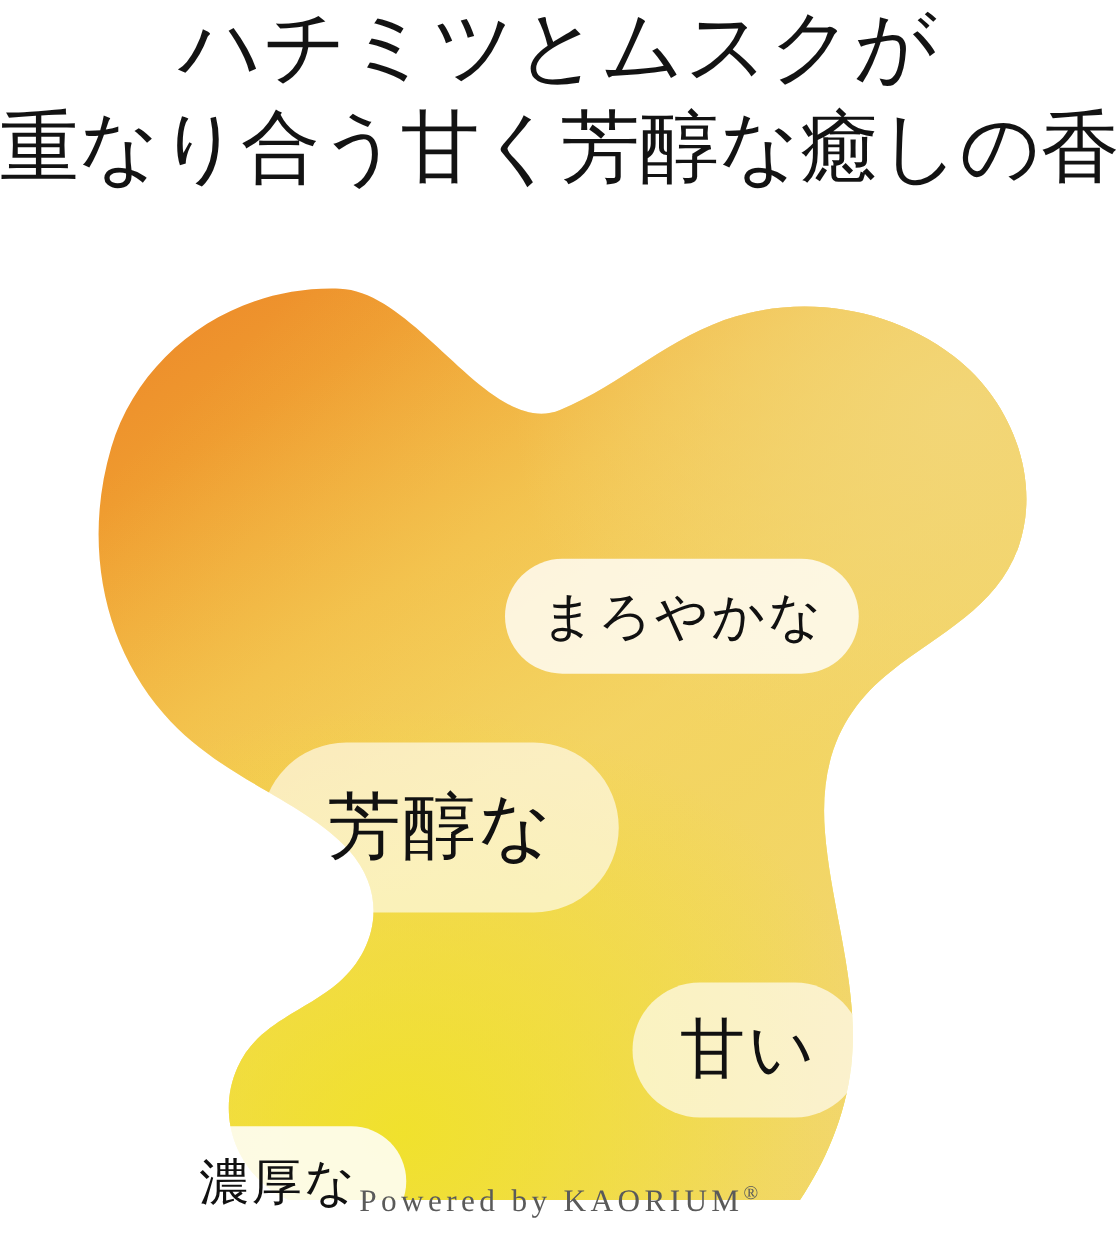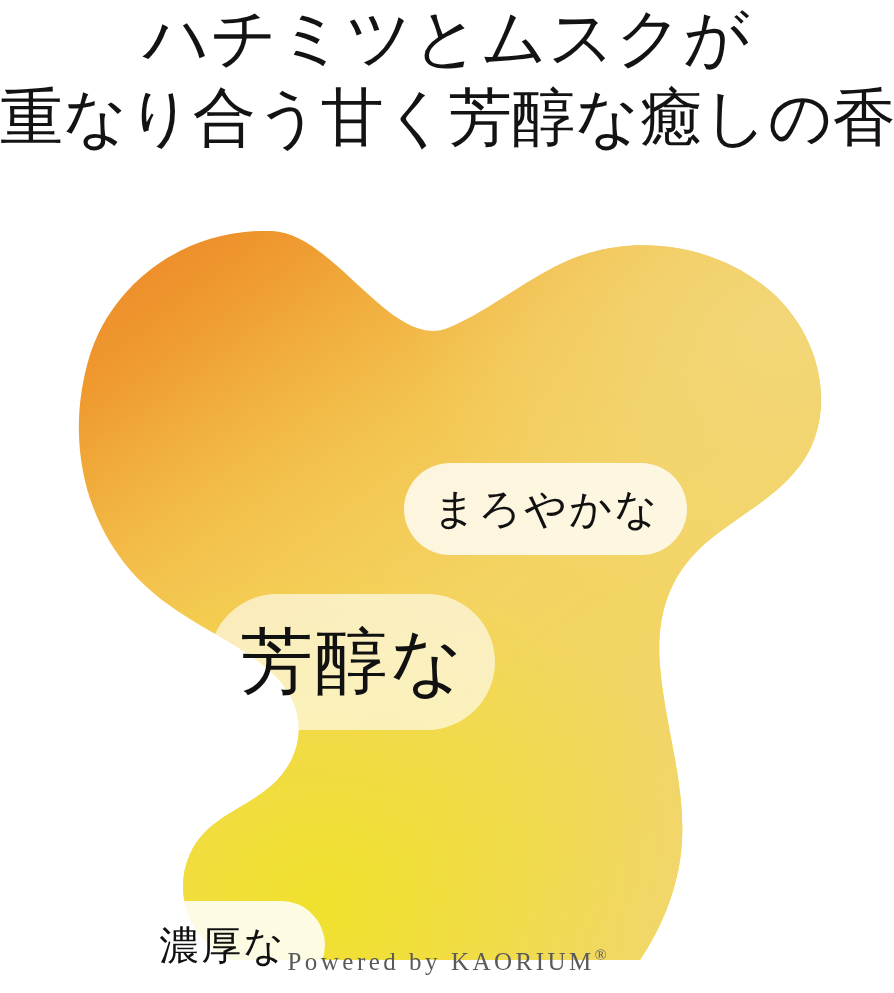--- a/index.html
+++ b/index.html
@@ -86,29 +86,28 @@
 
   .tag-maroyakana {
     left: 404px;
     top: 247px;
     width: 283px;
     height: 92px;
     font-size: 42px;
     letter-spacing: 0.055em;
     padding-left: 0.05em;
     background: rgba(255, 255, 255, 0.80);
-    margin-top: 16px;
   }
 
   .tag-houjunna {
     left: 209px;
     top: 394px;
     width: 286px;
     height: 136px;
-    font-size: 72px;
+    font-size: 58px;
     letter-spacing: 0.035em;
     padding-left: 0.04em;
     background: rgba(255, 255, 255, 0.62);
   }
 
   .tag-amai {
     left: 506px;
     top: 586px;
     width: 184px;
     height: 108px;
@@ -210,18 +209,19 @@
       <rect x="0" y="0" width="894" height="760" fill="url(#blobGradRight)"></rect>
       <rect x="0" y="0" width="894" height="760" fill="url(#blobGlowTR)"></rect>
       <rect x="0" y="0" width="894" height="760" fill="url(#blobGlowBL)"></rect>
     </g>
   </svg>
 
   <div class="tag tag-maroyakana">まろやかな</div>
 
   <div class="tag tag-houjunna">芳醇な</div>
 
+  <div class="tag tag-amai">甘い</div>
 
   <div class="tag tag-noukouna">濃厚な</div>
 
 </div>
 
 <div class="footer"><span>Powered by </span><span>KAORIUM</span><span class="reg">®</span></div>
 
 </body></html>

